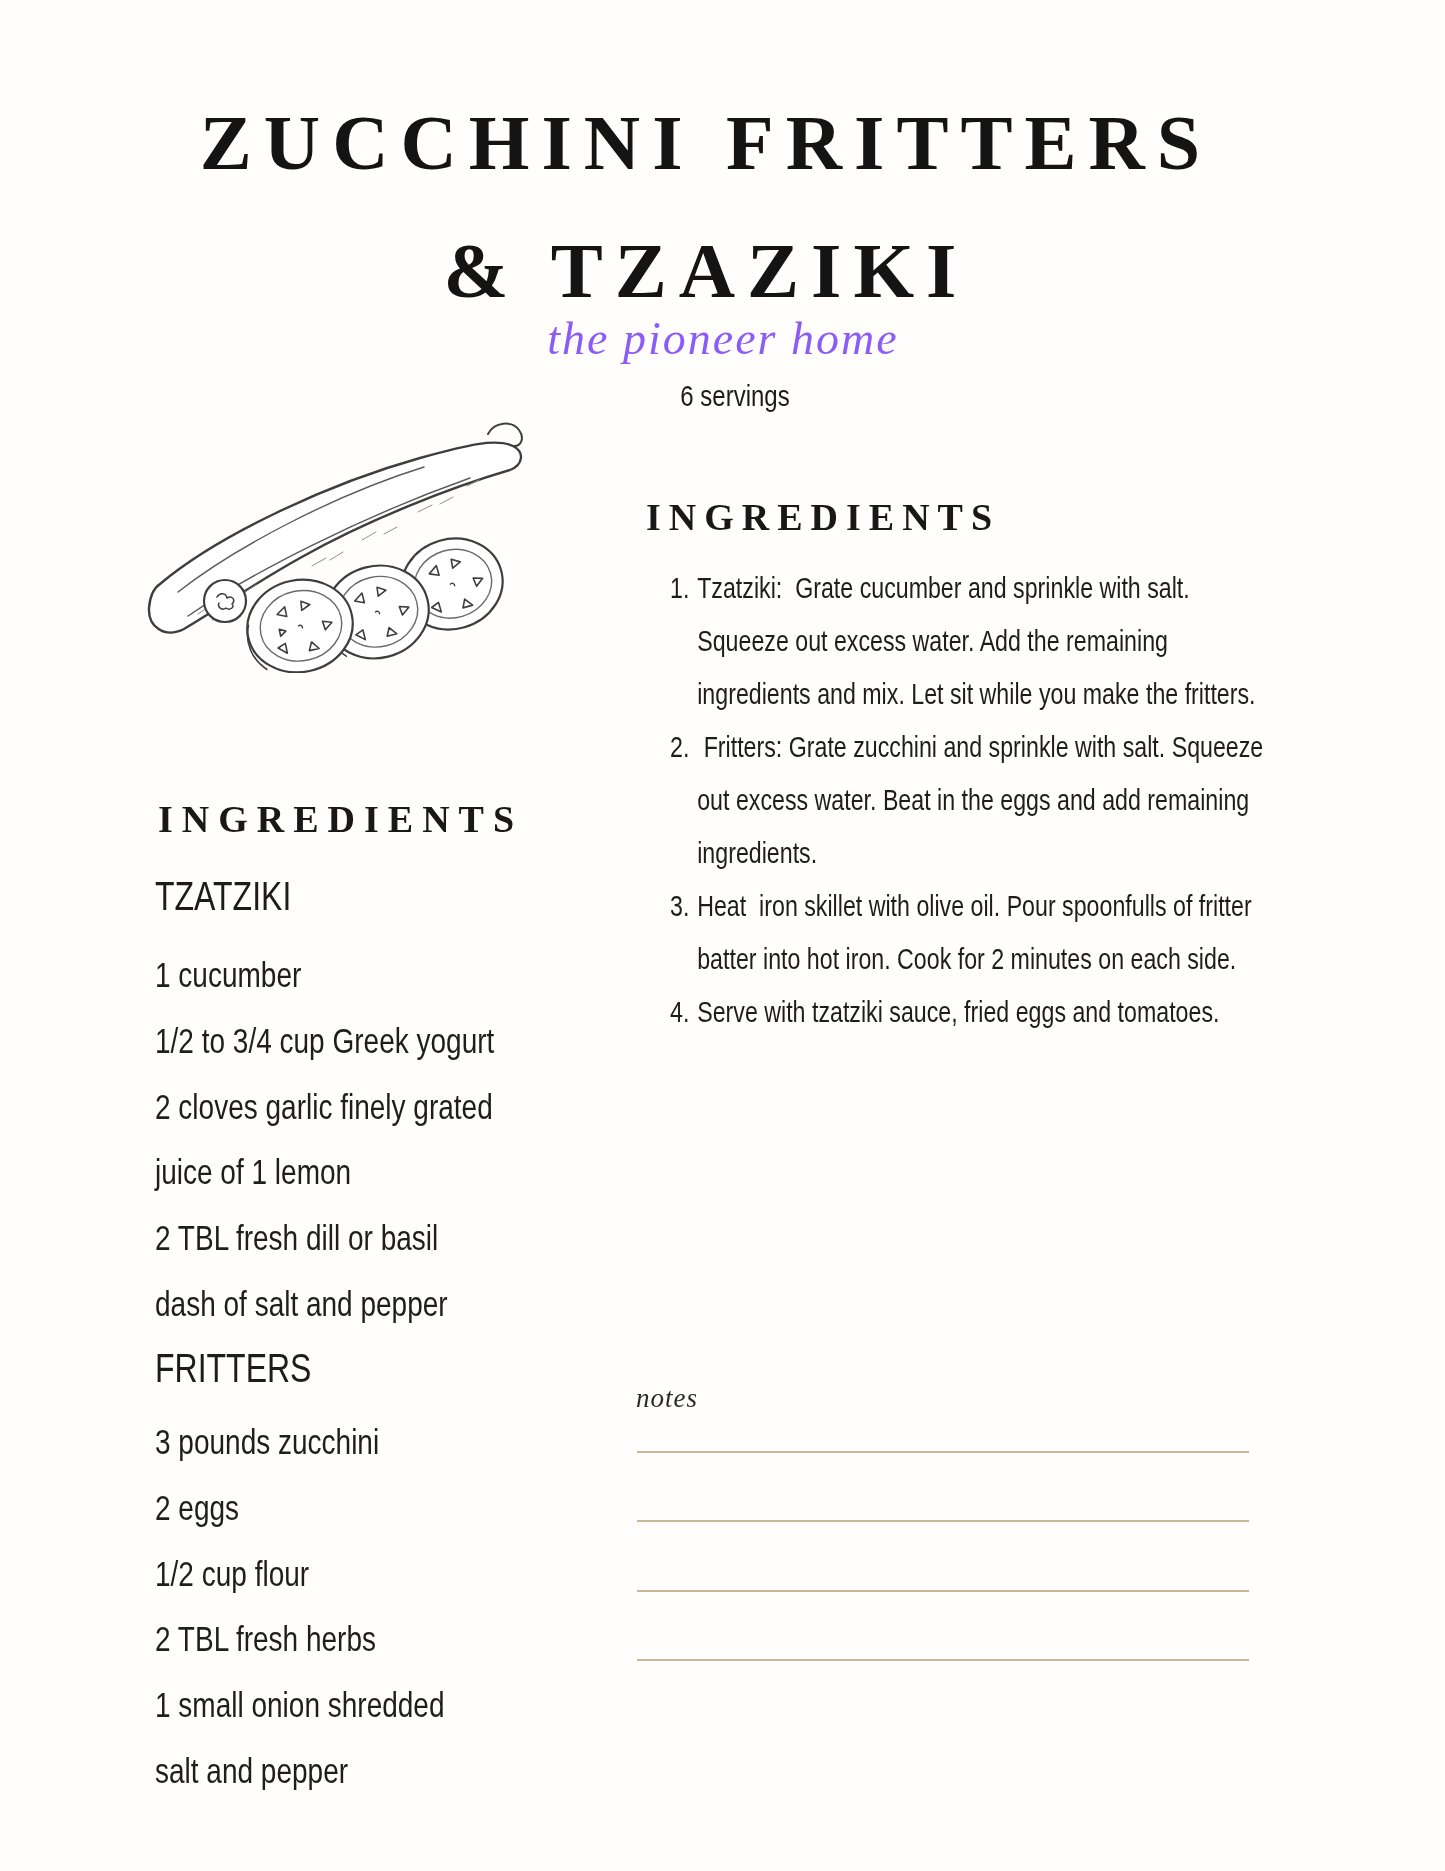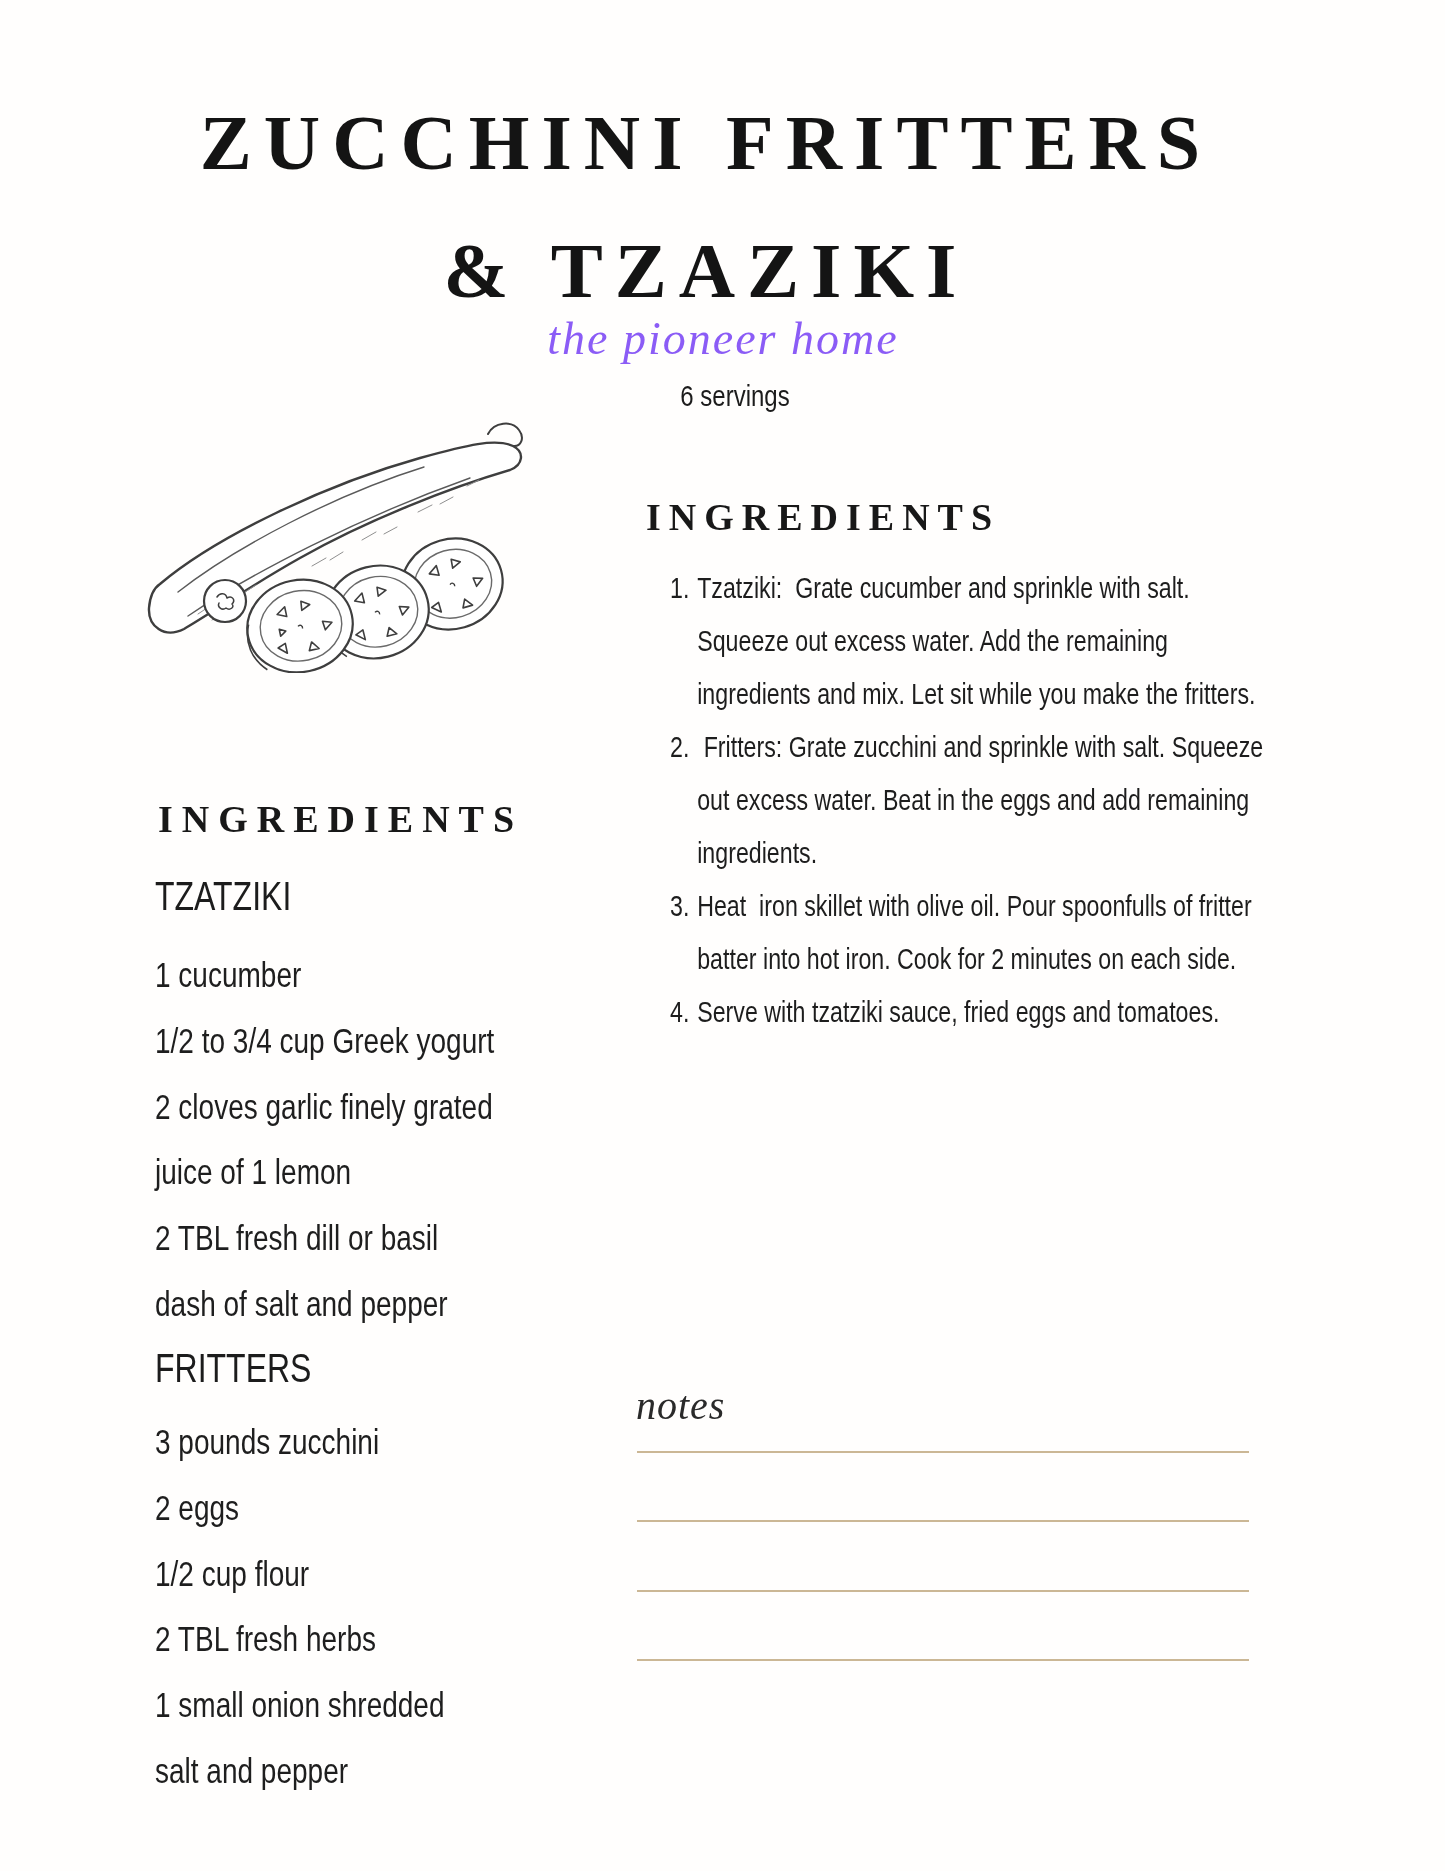--- a/index.html
+++ b/index.html
@@ -86,21 +86,21 @@
     color:#1d1d1d;
   }
   .dir-step{display:flex;align-items:flex-start;}
   .step-num{flex:0 0 34px;white-space:pre;}
   .step-text{flex:1 1 auto;white-space:pre-wrap;}
   
   .notes-label{
     position:absolute;left:636px;top:1384px;
     font-family:"Liberation Serif","DejaVu Serif",serif;
     font-style:italic;
-    font-size:40px;line-height:1.1;
+    font-size:27px;line-height:1.1;
     letter-spacing:1px;
     color:#2a2a2a;
   }
   .note-line{
     position:absolute;left:637px;width:612px;height:0;
     border-top:2px solid #cbb795;
   }
   .nl1{top:1451px;}
   .nl2{top:1520px;}
   .nl3{top:1590px;}

